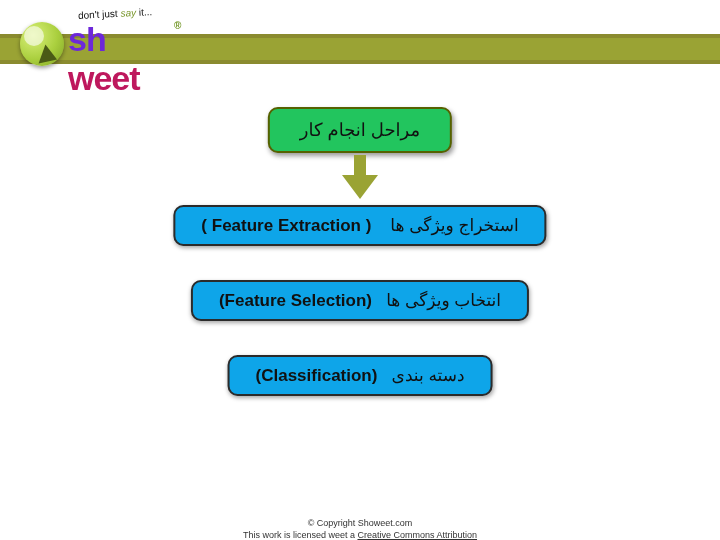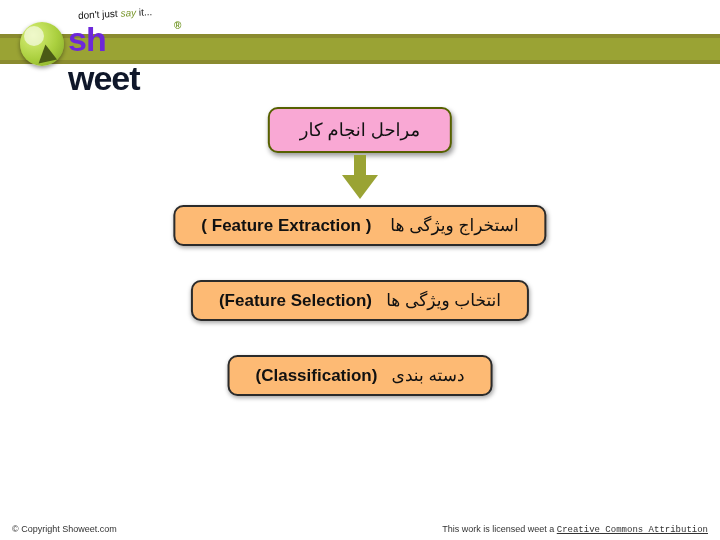--- a/index.html
+++ b/index.html
@@ -44,21 +44,21 @@
     transform: rotate(-3deg);
   }
   .tagline .it { font-style: italic; color:#7a972e; }
   .logo-text {
     position:absolute; top:10px; left:58px;
     font-family: Arial, sans-serif;
     font-size: 34px; font-weight: bold;
     letter-spacing: -1px;
   }
   .logo-text .sh { color:#6d28d9; }
-  .logo-text .eet { color:#0f172a; }
+  .logo-text .eet { color:#be185d; }
   .logo-reg {
     position:absolute; top:10px; left:164px;
     font-size:10px; color:#6d921e; font-weight:bold;
   }
   .logo-circle {
     position:absolute; top:12px; left:10px;
     width:44px; height:44px; border-radius:50%;
     background: radial-gradient(circle at 30% 30%, #d9f07a 0%, #aacf3e 55%, #7fa324 100%);
     box-shadow: 0 2px 4px rgba(0,0,0,0.4);
   }
@@ -80,32 +80,32 @@
   }
 
   
   .stage { position:absolute; top:85px; left:0; right:0; bottom:30px; }
   .box {
     position:absolute;
     left:50%; transform:translateX(-50%);
     border: 2px solid #2b2b2b;
     border-radius: 10px;
     padding: 8px 26px;
-    background:#fdba74;
+    background:#0ea5e9;
     box-shadow: 1px 2px 4px rgba(0,0,0,0.35);
     font-size: 17px;
     color:#111;
     white-space: nowrap;
     text-align:center;
   }
   .box.top {
     top: 22px;
     border-color: #566100;
     border-width:2px;
-    background:#f9a8d4;
+    background:#22c55e;
     box-shadow: 2px 3px 5px rgba(0,0,0,0.4);
     font-size:18px;
     padding:10px 30px;
   }
   .box.b1 { top: 120px; }
   .box.b2 { top: 195px; }
   .box.b3 { top: 270px; }
 
   .box .en { font-weight: bold; direction:ltr; display:inline; }
   .box .fa { direction:rtl; unicode-bidi: embed; display:inline; }
@@ -128,22 +128,23 @@
   }
 
   
   .footer {
     position:absolute; left:0; right:0; bottom:0;
     height:22px;
     display:flex; justify-content:space-between; align-items:center;
     padding:0 12px;
     font-size:9px;
     color:#333;
-  }
-  .footer .right a { color:#333; text-decoration: underline; font-family: Liberation Mono, monospace; }
+    flex-direction:column;
+  }
+  .footer .right a { color:#333; text-decoration: underline; }
   .footer .right { text-align:right; }
 </style>
 </head>
 <body>
 
 <div class="header">
   <div class="olive-bar">
     <div class="olive-bar-inner"></div>
   </div>
   <div class="logo">

